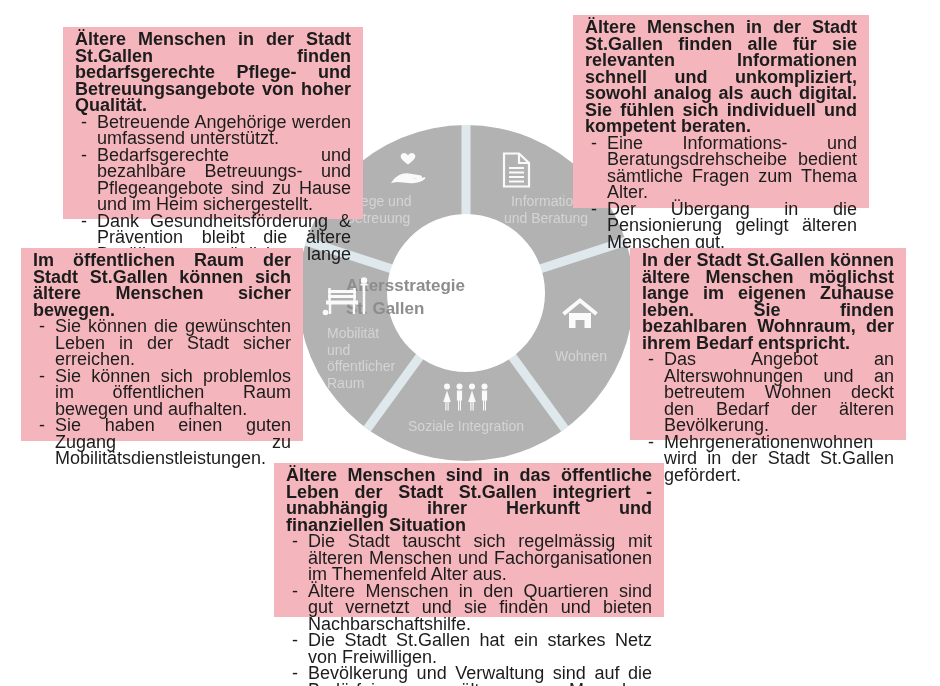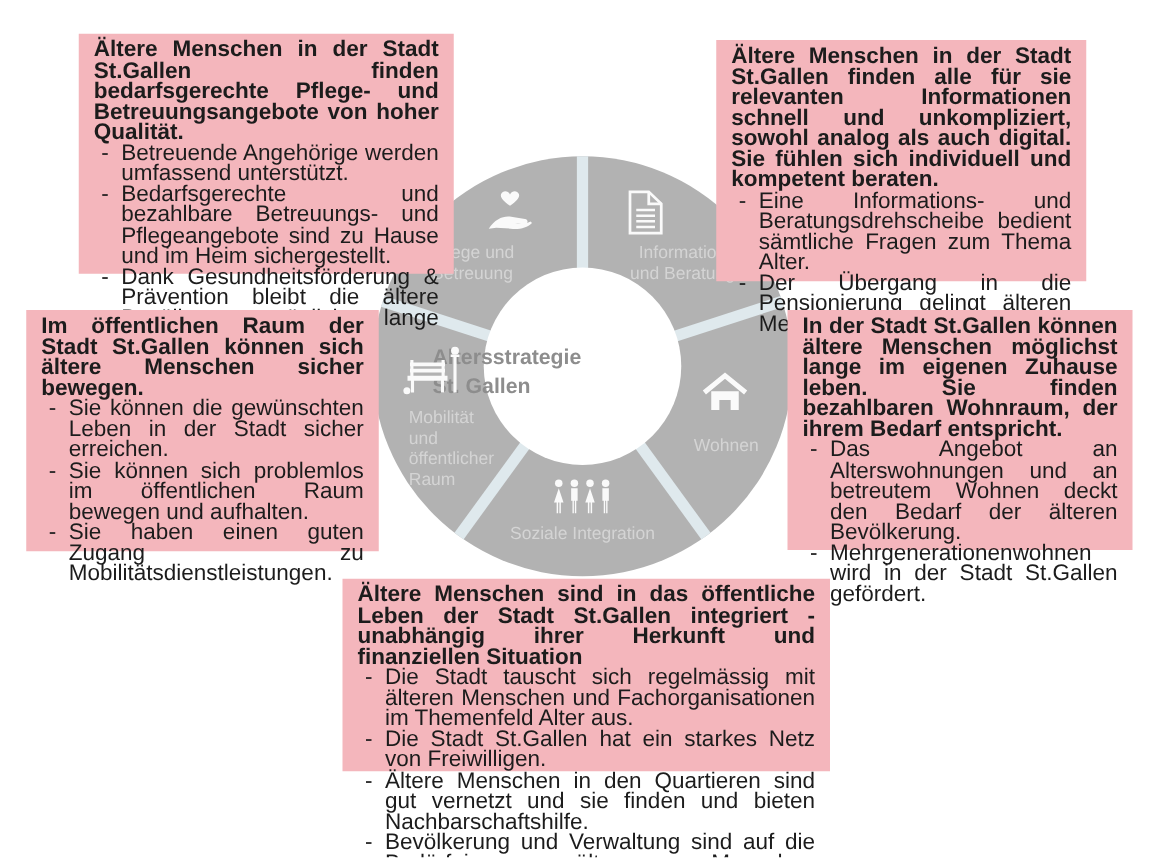--- a/index.html
+++ b/index.html
@@ -126,21 +126,21 @@
         <span class="btext">Betreuende Angehörige werden umfassend unterstützt.</span>
       </div>
     <div class="bullet">
         <span class="btext">Bedarfsgerechte und bezahlbare Betreuungs- und Pflegeangebote sind zu Hause und im Heim sichergestellt.</span>
       </div>
     <div class="bullet">
         <span class="btext">Dank Gesundheitsförderung &amp; Prävention bleibt die ältere Bevölkerung möglichst lange fit.</span>
       </div>
   </section>
 
-  <section class="pbox" style="left:573px;top:32px;width:296px;height:193px">
+  <section class="pbox" style="left:573px;top:15px;width:296px;height:193px">
     <p class="btitle">Ältere Menschen in der Stadt St.Gallen finden alle für sie relevanten Informationen schnell und unkompliziert, sowohl analog als auch digital. Sie fühlen sich individuell und kompetent beraten.</p>
     <div class="bullet">
         <span class="btext">Eine Informations- und Beratungsdrehscheibe bedient sämtliche Fragen zum Thema Alter.</span>
       </div>
     <div class="bullet">
         <span class="btext">Der Übergang in die Pensionierung gelingt älteren Menschen gut.</span>
       </div>
   </section>
 
   <section class="pbox" style="left:21px;top:248px;width:282px;height:193px">
@@ -165,24 +165,24 @@
         <span class="btext">Mehrgenerationenwohnen wird in der Stadt St.Gallen gefördert.</span>
       </div>
   </section>
 
   <section class="pbox" style="left:274px;top:463px;width:390px;height:154px">
     <p class="btitle">Ältere Menschen sind in das öffentliche Leben der Stadt St.Gallen integriert - unabhängig ihrer Herkunft und finanziellen Situation</p>
     <div class="bullet">
         <span class="btext">Die Stadt tauscht sich regelmässig mit älteren Menschen und Fachorganisationen im Themenfeld Alter aus.</span>
       </div>
     <div class="bullet">
-        <span class="btext">Die Stadt St.Gallen hat ein starkes Netz von Freiwilligen.</span>
+        <span class="btext">Ältere Menschen in den Quartieren sind gut vernetzt und sie finden und bieten Nachbarschaftshilfe.</span>
       </div>
     <div class="bullet">
-        <span class="btext">Ältere Menschen in den Quartieren sind gut vernetzt und sie finden und bieten Nachbarschaftshilfe.</span>
+        <span class="btext">Die Stadt St.Gallen hat ein starkes Netz von Freiwilligen.</span>
       </div>
     <div class="bullet">
         <span class="btext">Bevölkerung und Verwaltung sind auf die Bedürfnisse älterer Menschen sensibilisiert.</span>
       </div>
     <div class="bullet">
         <span class="btext">Ältere Menschen sind fit für die Digitalisierung.</span>
       </div>
   </section>
 
 </div>

